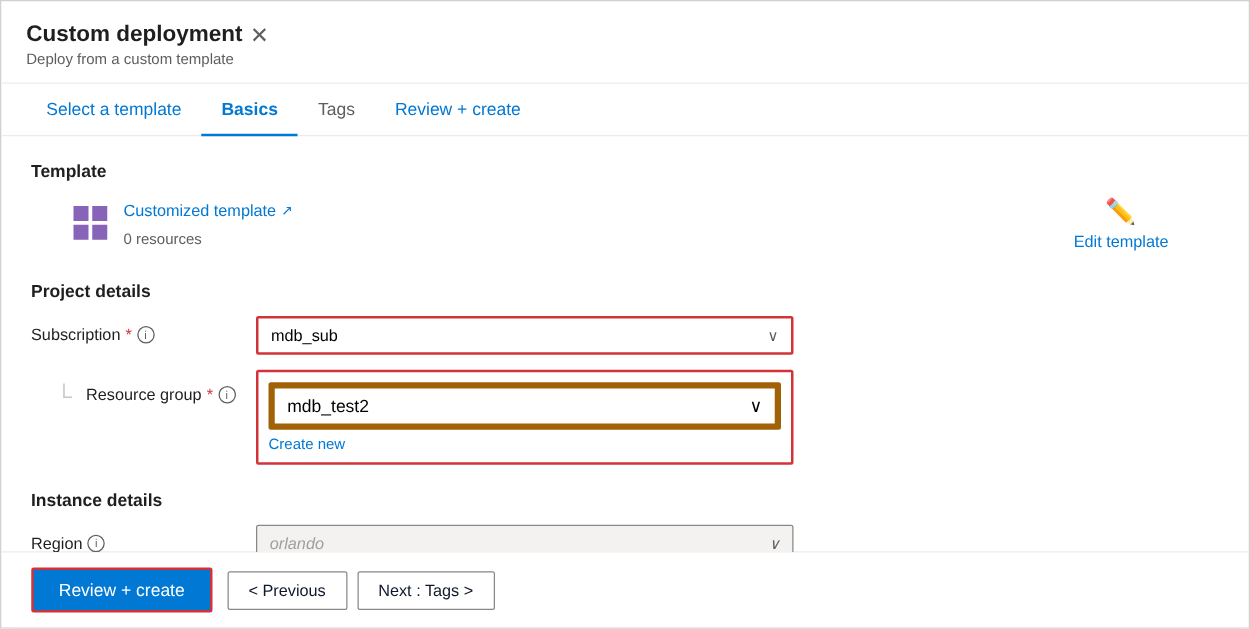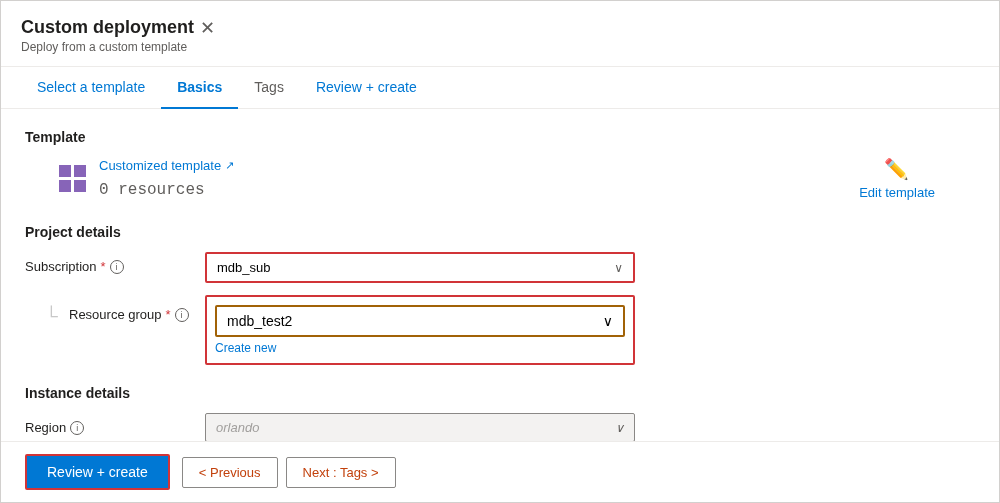--- a/index.html
+++ b/index.html
@@ -117,23 +117,22 @@
     .template-details {}
     .template-name {
       color: #0078d4;
       font-size: 13px;
       display: flex;
       align-items: center;
       gap: 4px;
     }
     .template-resources {
       color: #605e5c;
-      font-size: 16px;
+      font-size: 12px;
       margin-top: 8px;
-      font-family: Liberation Mono, monospace;
     }
     .edit-template {
       display: flex;
       flex-direction: column;
       align-items: center;
       gap: 4px;
       color: #0078d4;
       cursor: pointer;
       font-size: 13px;
       margin-right: 40px;
@@ -199,21 +198,21 @@
     .select-box .chevron {
       color: #605e5c;
       font-size: 12px;
     }
     .resource-group-wrapper {
       border: 2px solid #d13438;
       padding: 8px;
       border-radius: 2px;
     }
     .resource-group-inner {
-      border: 2px solid #a16207;
+      border: 5px solid #a16207;
       border-radius: 2px;
       padding: 6px 10px;
       display: flex;
       align-items: center;
       justify-content: space-between;
       background: #fff;
     }
     .create-new {
       color: #0078d4;
       font-size: 12px;
@@ -261,21 +260,21 @@
       padding: 8px 20px;
       font-size: 14px;
       cursor: pointer;
       border-radius: 2px;
       font-weight: 500;
       border: 2px solid #d13438;
       margin-right: 12px;
     }
     .btn-secondary {
       background: #fff;
-      color: #c2410c;
+      color: #0f172a;
       border: 1px solid #8a8886;
       padding: 7px 16px;
       font-size: 13px;
       cursor: pointer;
       border-radius: 2px;
       margin-right: 8px;
     }
 
     .external-link-icon {
       font-size: 11px;

